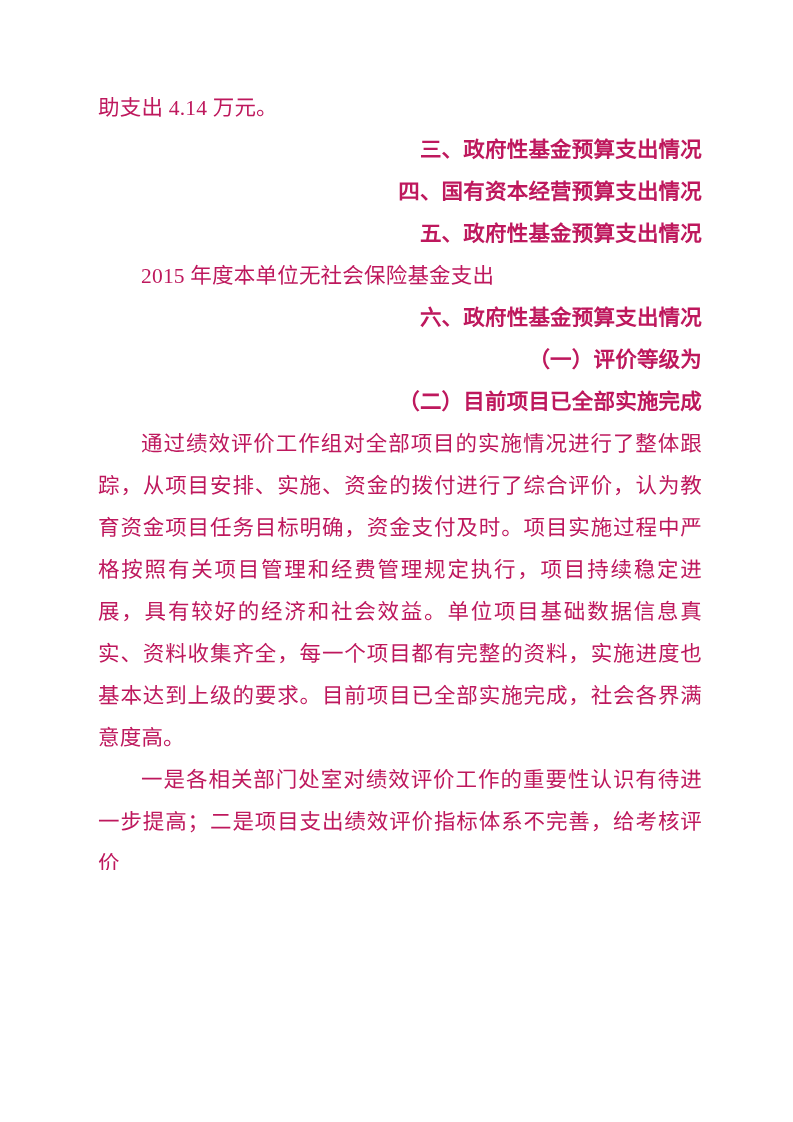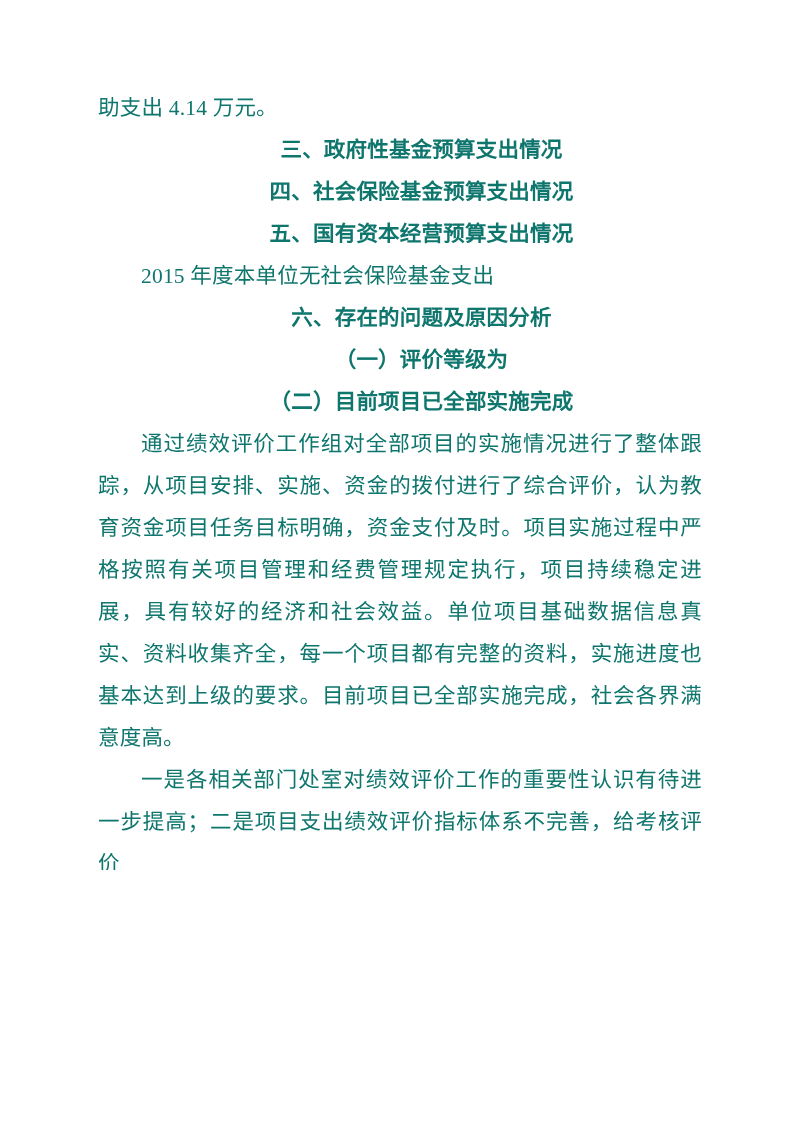--- a/index.html
+++ b/index.html
@@ -7,21 +7,21 @@
     padding: 0;
     background: #ffffff;
   }
   .page {
     position: relative;
     width: 793px;
     height: 870px;
     background: #ffffff;
     overflow: hidden;
     font-family: "Liberation Serif", "DejaVu Serif", serif;
-    color: #0f766e;
+    color: #be185d;
   }
   .content {
     position: absolute;
     left: 98px;
     top: 87px;
     width: 604px;
   }
   .content p {
     margin: 0;
     font-size: 21.5px;
@@ -32,32 +32,32 @@
   }
   p.indent {
     text-indent: 2em;
   }
   p.no-indent {
     text-indent: 0;
   }
   p.heading {
     font-family: "Liberation Sans", "DejaVu Sans", sans-serif;
     font-weight: 700;
-    text-align: center;
+    text-align: right;
   }
 </style>
 </head>
 <body>
 
 <div class="page">
   <div class="content">
     <p class="no-indent">助支出 4.14 万元。</p>
     <p class="heading indent">三、政府性基金预算支出情况</p>
-    <p class="heading indent">四、社会保险基金预算支出情况</p>
-    <p class="heading indent">五、国有资本经营预算支出情况</p>
+    <p class="heading indent">四、国有资本经营预算支出情况</p>
+    <p class="heading indent">五、政府性基金预算支出情况</p>
     <p class="indent">2015 年度本单位无社会保险基金支出</p>
-    <p class="heading indent">六、存在的问题及原因分析</p>
+    <p class="heading indent">六、政府性基金预算支出情况</p>
     <p class="heading indent">（一）评价等级为</p>
     <p class="heading indent">（二）目前项目已全部实施完成</p>
     <p class="indent">通过绩效评价工作组对全部项目的实施情况进行了整体跟踪，从项目安排、实施、资金的拨付进行了综合评价，认为教育资金项目任务目标明确，资金支付及时。项目实施过程中严格按照有关项目管理和经费管理规定执行，项目持续稳定进展，具有较好的经济和社会效益。单位项目基础数据信息真实、资料收集齐全，每一个项目都有完整的资料，实施进度也基本达到上级的要求。目前项目已全部实施完成，社会各界满意度高。</p>
     <p class="indent">一是各相关部门处室对绩效评价工作的重要性认识有待进一步提高；二是项目支出绩效评价指标体系不完善，给考核评价</p>
   </div>
 </div>
 
 </body></html>

